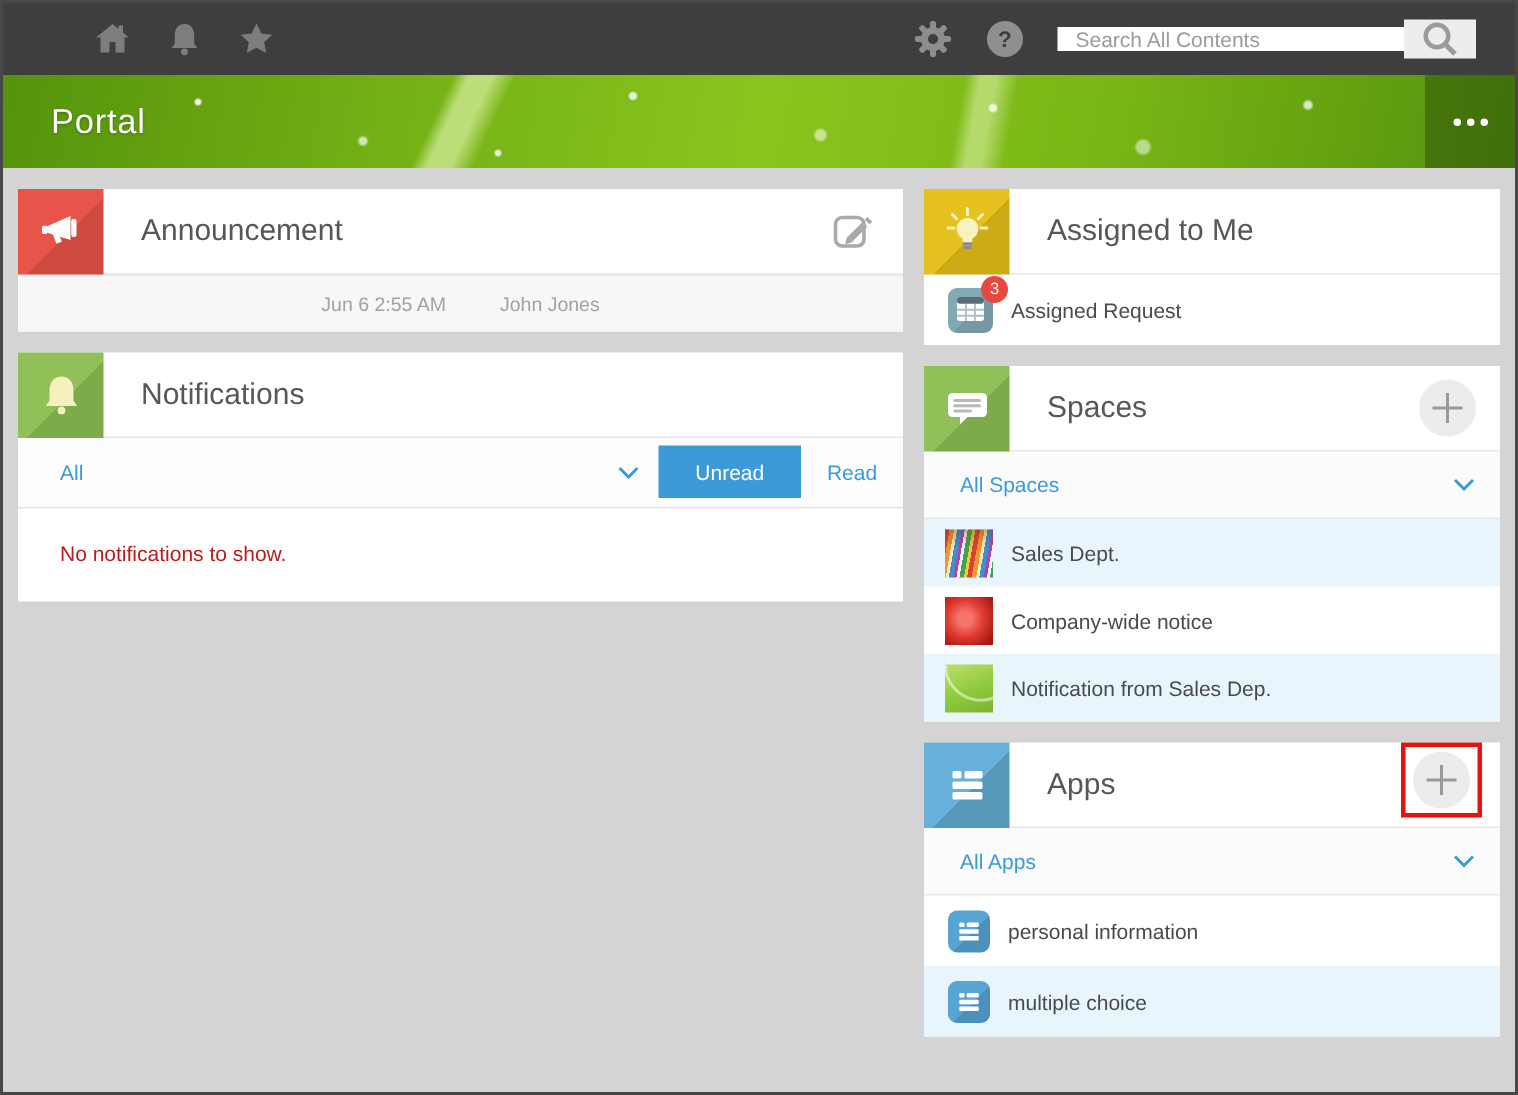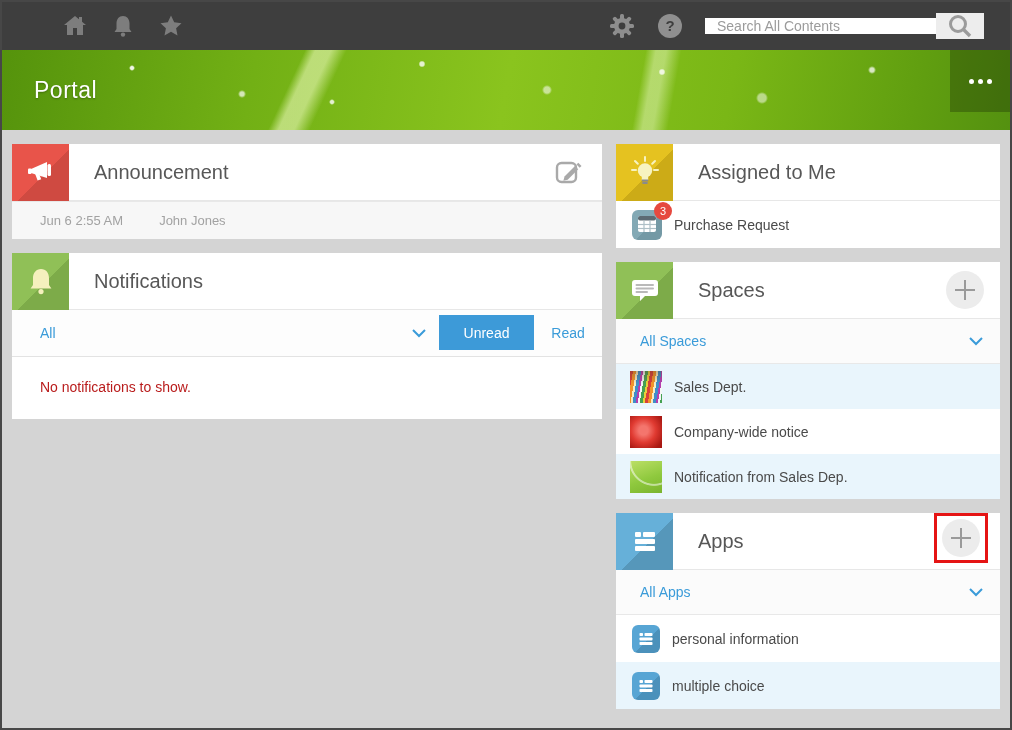--- a/index.html
+++ b/index.html
@@ -25,21 +25,21 @@
   .searchbox{ display:flex; align-items:center; height:44px; margin-right:26px; }
   .searchbox input{
     width:231px; border:none; outline:none; padding:0 12px; font-size:14px; color:#444;
     font-family:"Liberation Sans", sans-serif; background:#fff;
   }
   .searchbox input::placeholder{ color:#9b9b9b; }
   .search-btn{ width:48px; background:#ededed; border:none; cursor:pointer; display:flex; align-items:center; justify-content:center; }
 
   
   .banner{
-    position:relative; height:80px; overflow:hidden;
+    position:relative; height:62px; overflow:hidden;
     background:
       radial-gradient(5px 5px at 130px 18px, rgba(255,255,255,.9) 0 1.5px, rgba(255,255,255,0) 3px),
       radial-gradient(8px 8px at 240px 44px, rgba(255,255,255,.7) 0 2px, rgba(255,255,255,0) 4px),
       radial-gradient(6px 6px at 420px 14px, rgba(255,255,255,.8) 0 2px, rgba(255,255,255,0) 3.5px),
       radial-gradient(10px 10px at 545px 40px, rgba(255,255,255,.55) 0 3px, rgba(255,255,255,0) 5px),
       radial-gradient(6px 6px at 660px 22px, rgba(255,255,255,.8) 0 2px, rgba(255,255,255,0) 3.5px),
       radial-gradient(12px 12px at 760px 48px, rgba(255,255,255,.5) 0 4px, rgba(255,255,255,0) 6px),
       radial-gradient(7px 7px at 870px 20px, rgba(255,255,255,.75) 0 2px, rgba(255,255,255,0) 4px),
       radial-gradient(5px 5px at 330px 52px, rgba(255,255,255,.8) 0 1.5px, rgba(255,255,255,0) 3px),
       linear-gradient(115deg, rgba(255,255,255,0) 29%, rgba(245,255,200,.55) 30%, rgba(245,255,200,.55) 31.5%, rgba(255,255,255,0) 33%),
@@ -76,21 +76,21 @@
     margin-left:auto; margin-right:16px; width:38px; height:38px; border-radius:50%;
     border:none; background:#ececec; cursor:pointer; display:flex; align-items:center; justify-content:center;
   }
 
   
   .ann-body{ padding:26px 28px 22px 28px; font-size:17px; color:#1b1b1b; line-height:30px; }
   .ann-underline{ text-decoration:underline; }
   .ann-link{ color:var(--accent_blue,#3a9bd9); text-decoration:underline; cursor:pointer; }
   .ann-foot{
     display:flex; gap:36px; padding:11px 28px; background:#f7f7f7; border-top:1px solid #e8e8e8;
-    font-size:13px; color:#a2a2a2;
+    font-size:13px; color:#a2a2a2;justify-content:center;
   }
 
   
   .nf-filter{ display:flex; align-items:stretch; height:47px; border-bottom:1px solid #e3e3e3; background:#fdfdfd; }
   .nf-left{ flex:1; display:flex; align-items:center; justify-content:space-between; padding:0 12px 0 28px; cursor:pointer; }
   .nf-left span{ font-size:14px; color:var(--accent_blue,#3a9bd9); }
   .seg-unread{
     width:95px; margin:5px 0 6px 0; border:none; cursor:pointer;
     background:var(--unread_button_blue,#3d9ad8); color:#fff; font-size:14px; font-family:"Liberation Sans",sans-serif;
   }
@@ -291,21 +291,21 @@
                   <rect x="1" y="1" width="18" height="16" rx="2" fill="#fff"></rect>
                   <rect x="1" y="1" width="18" height="4.5" rx="2" fill="#5c6b73"></rect>
                   <line x1="1" y1="9.5" x2="19" y2="9.5" stroke="#aebfc6" stroke-width="1.2"></line>
                   <line x1="1" y1="13.5" x2="19" y2="13.5" stroke="#aebfc6" stroke-width="1.2"></line>
                   <line x1="7" y1="5.5" x2="7" y2="17" stroke="#aebfc6" stroke-width="1.2"></line>
                   <line x1="13" y1="5.5" x2="13" y2="17" stroke="#aebfc6" stroke-width="1.2"></line>
                 </svg>
             </div>
             <span class="badge">3</span>
           </div>
-          <span class="row-label">Purchase Request</span>
+          <span class="row-label">Assigned Request</span>
         </div>
       </section>
 
       <section class="widget">
         <div class="w-head">
           <div class="w-icon green">
             <svg width="36" height="36" viewBox="0 0 36 36">
               <path fill="#fff" d="M8 8h20a3 3 0 013 3v10a3 3 0 01-3 3H18l-5 5v-5H8a3 3 0 01-3-3V11a3 3 0 013-3z"></path>
               <g stroke="#b9b9b9" stroke-width="2" stroke-linecap="round">
                 <line x1="9.5" y1="13" x2="26" y2="13"></line>

